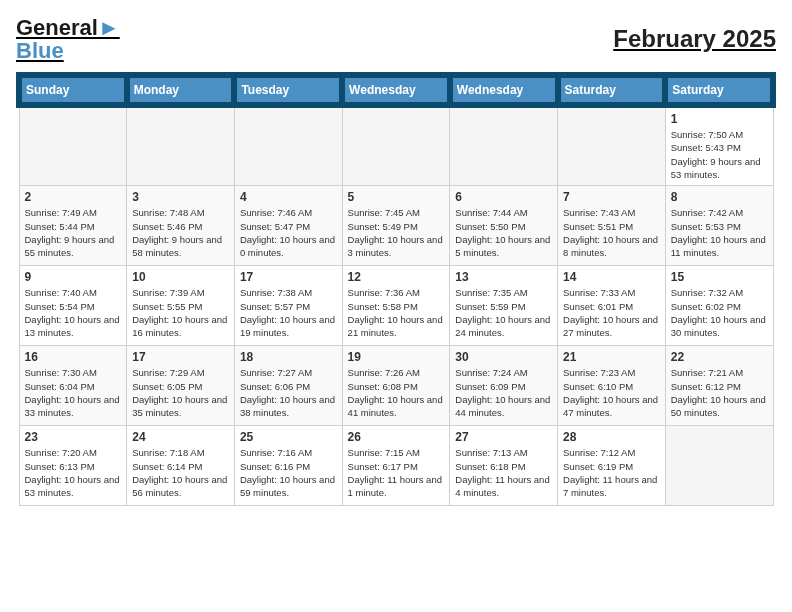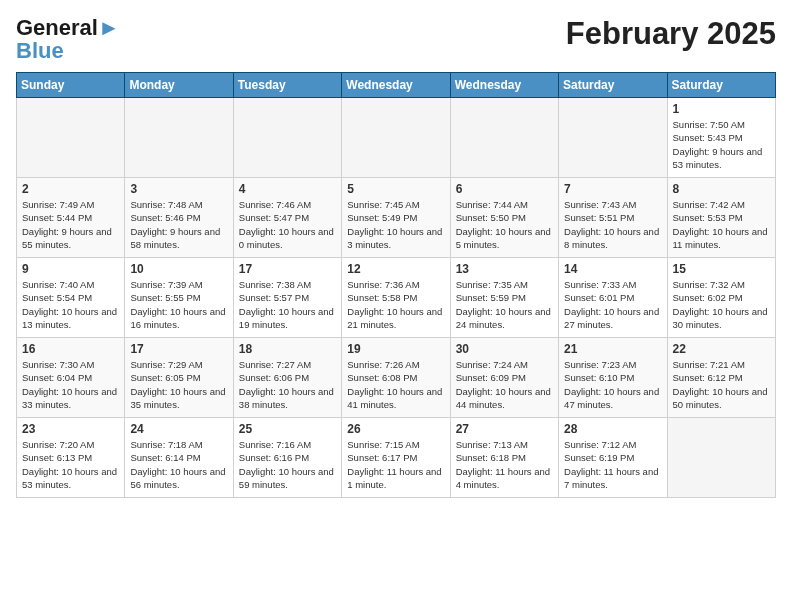--- a/index.html
+++ b/index.html
@@ -9,61 +9,62 @@
       width: 792px;
       height: 612px;
       overflow: hidden;
     }
     .container {
       padding: 16px 16px 8px 16px;
     }
     .header {
       display: flex;
       justify-content: space-between;
-      align-items: flex-start;
+      align-items: center;
       margin-bottom: 10px;
+      text-decoration: underline;
     }
     .logo {
       display: flex;
       align-items: center;
     }
     .logo-text {
       font-size: 22px;
       font-weight: bold;
       color: #1a1a1a;
       line-height: 1.1;
     }
     .logo-text span {
       color: #4a90c4;
     }
     .title-block {
       text-align: right;
     }
     .month-title {
-      font-size: 31px;
+      font-size: 24px;
       font-weight: bold;
       color: #222;
     }
     .location {
       font-size: 14px;
       color: #444;
     }
     table {
       width: 100%;
       border-collapse: collapse;
       table-layout: fixed;
     }
     th {
       background: #4a90c4;
       color: #fff;
       font-size: 12px;
       font-weight: bold;
       padding: 5px 4px;
       text-align: left;
-      border: 1px solid #0c4a6e;
+      border: 6px solid #0c4a6e;
     }
     td {
       border: 1px solid #d0d0d0;
       vertical-align: top;
       padding: 4px 5px;
       font-size: 10px;
       color: #333;
       height: 80px;
       background: #fff;
     }

